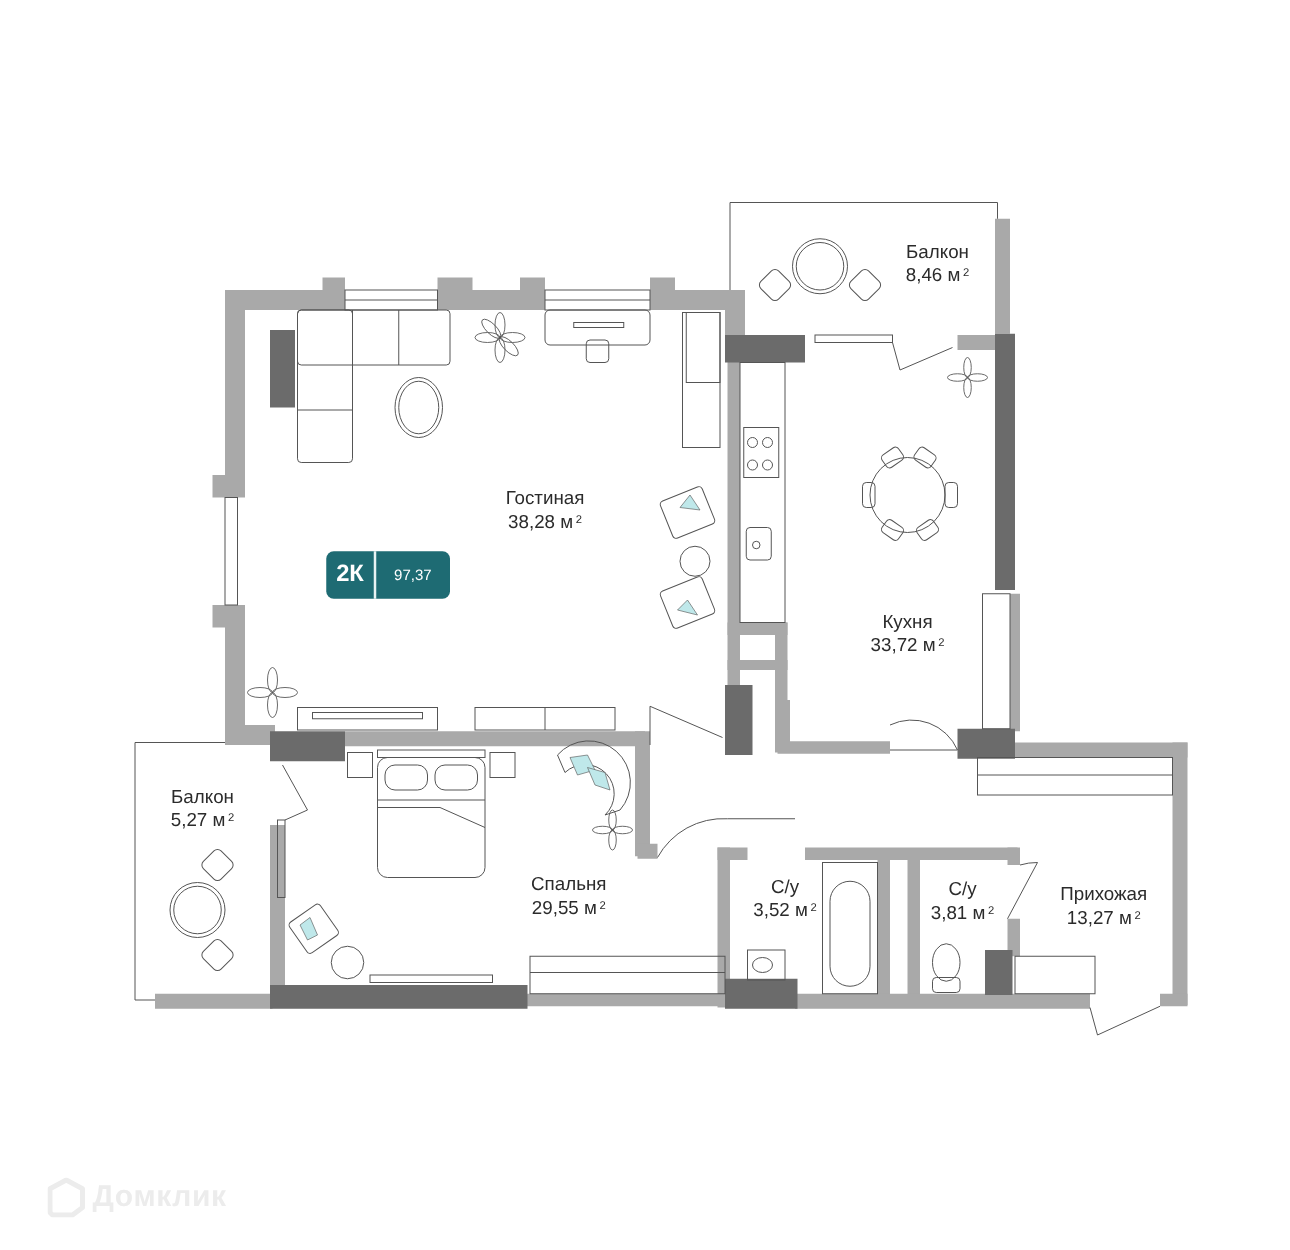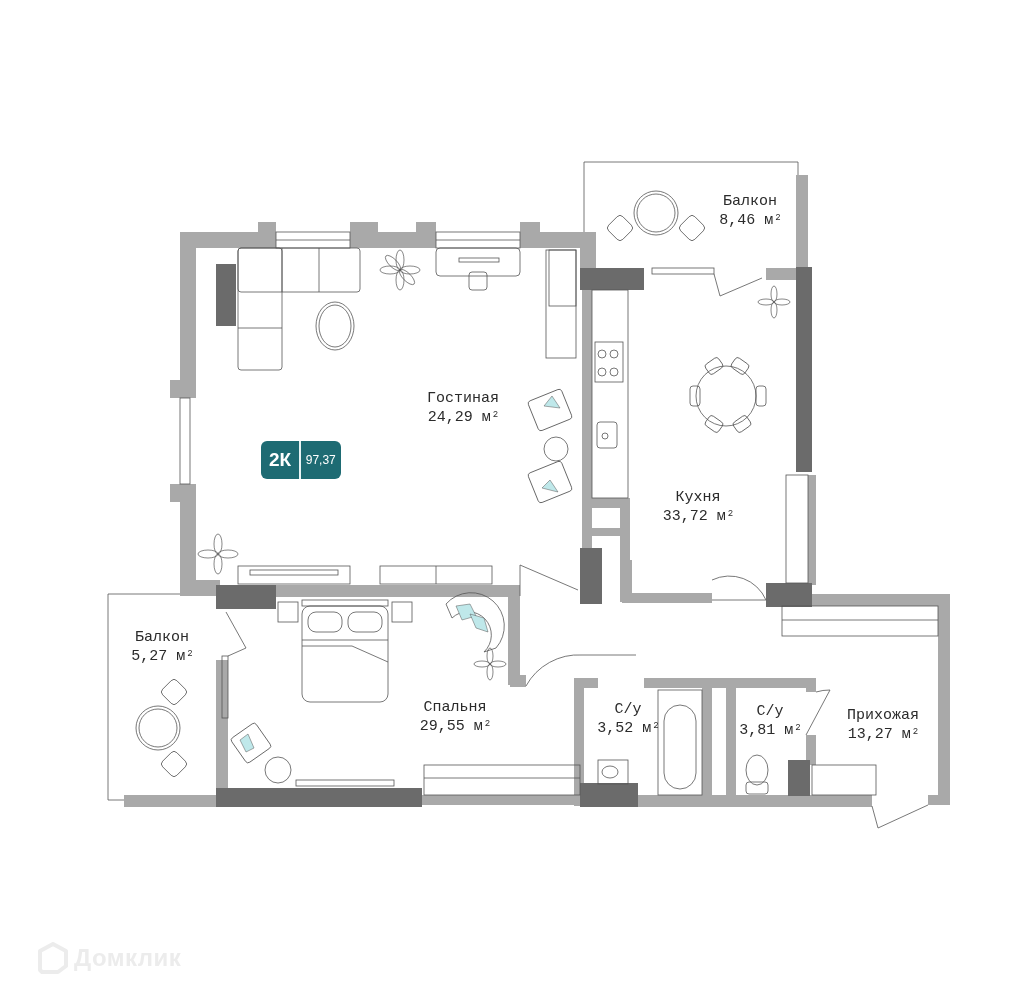--- a/index.html
+++ b/index.html
@@ -1,21 +1,21 @@
 <!DOCTYPE html>
 <html><head>
 <meta charset="utf-8">
 <style>
   html, body { margin: 0; padding: 0; background: #ffffff; }
   body { width: 1032px; height: 1000px; position: relative; overflow: hidden; font-family: "DejaVu Sans", sans-serif; }
   .plan { position: absolute; left: 0; top: 0; width: 1032px; height: 1000px; }
-  .label { position: absolute; text-align: center; color: #2b2b2b; font-size: 15px; line-height: 19px; font-family: Liberation Mono, monospace; font-weight: 300; }
+  .label { position: absolute; text-align: center; color: #2b2b2b; font-size: 15px; line-height: 19px; font-family: Liberation Sans, sans-serif; font-weight: 300; }
   .label .name, .label .area { display: block; white-space: nowrap; }
   .label sup { font-size: 9px; vertical-align: top; position: relative; top: -2px; margin-left: 2px; }
-  .badge { position: absolute; left: 261px; top: 441px; width: 80px; height: 38px; background: #1e6b73; border-radius: 6px; display: flex; align-items: center; color: #fff; }
+  .badge { position: absolute; left: 261px; top: 441px; width: 99px; height: 38px; background: #1e6b73; border-radius: 6px; display: flex; align-items: center; color: #fff; }
   .badge .rooms { width: 38px; text-align: center; font-weight: bold; font-size: 19px; font-family: "Liberation Sans", sans-serif; }
   .badge .sep { width: 1.5px; height: 100%; background: #e8f3f4; }
   .badge .total { flex: 1; text-align: center; font-size: 12px; font-family: "Liberation Sans", sans-serif; }
   .watermark { position: absolute; left: 38px; top: 942px; display: flex; align-items: center; gap: 6px; color: #ececec; font-family: "Liberation Sans", sans-serif; font-weight: bold; font-size: 24px; letter-spacing: 0.5px; }
 </style>
 </head>
 <body>
 
 <svg class="plan" viewBox="0 0 1032 1000" xmlns="http://www.w3.org/2000/svg">
   <g fill="#a9a9a9">
@@ -216,25 +216,25 @@
     </g>
   </g>
 </svg>
 
 <div class="badge">
   <span class="rooms">2К</span>
   <span class="sep"></span>
   <span class="total">97,37</span>
 </div>
 
-<div class="label" style="left:413px; top:389px; width:100px;">
+<div class="label" style="left:386px; top:389px; width:100px;">
   <span class="name">Гостиная</span>
-  <span class="area"><span>24,29 м</span><sup>2</sup></span>
-</div>
-<div class="label" style="left:648px; top:488px; width:100px;">
+  <span class="area"><span>38,28 м</span><sup>2</sup></span>
+</div>
+<div class="label" style="left:676px; top:488px; width:100px;">
   <span class="name">Кухня</span>
   <span class="area"><span>33,72 м</span><sup>2</sup></span>
 </div>
 <div class="label" style="left:700px; top:192px; width:100px;">
   <span class="name">Балкон</span>
   <span class="area"><span>8,46 м</span><sup>2</sup></span>
 </div>
 <div class="label" style="left:112px; top:628px; width:100px;">
   <span class="name">Балкон</span>
   <span class="area"><span>5,27 м</span><sup>2</sup></span>

